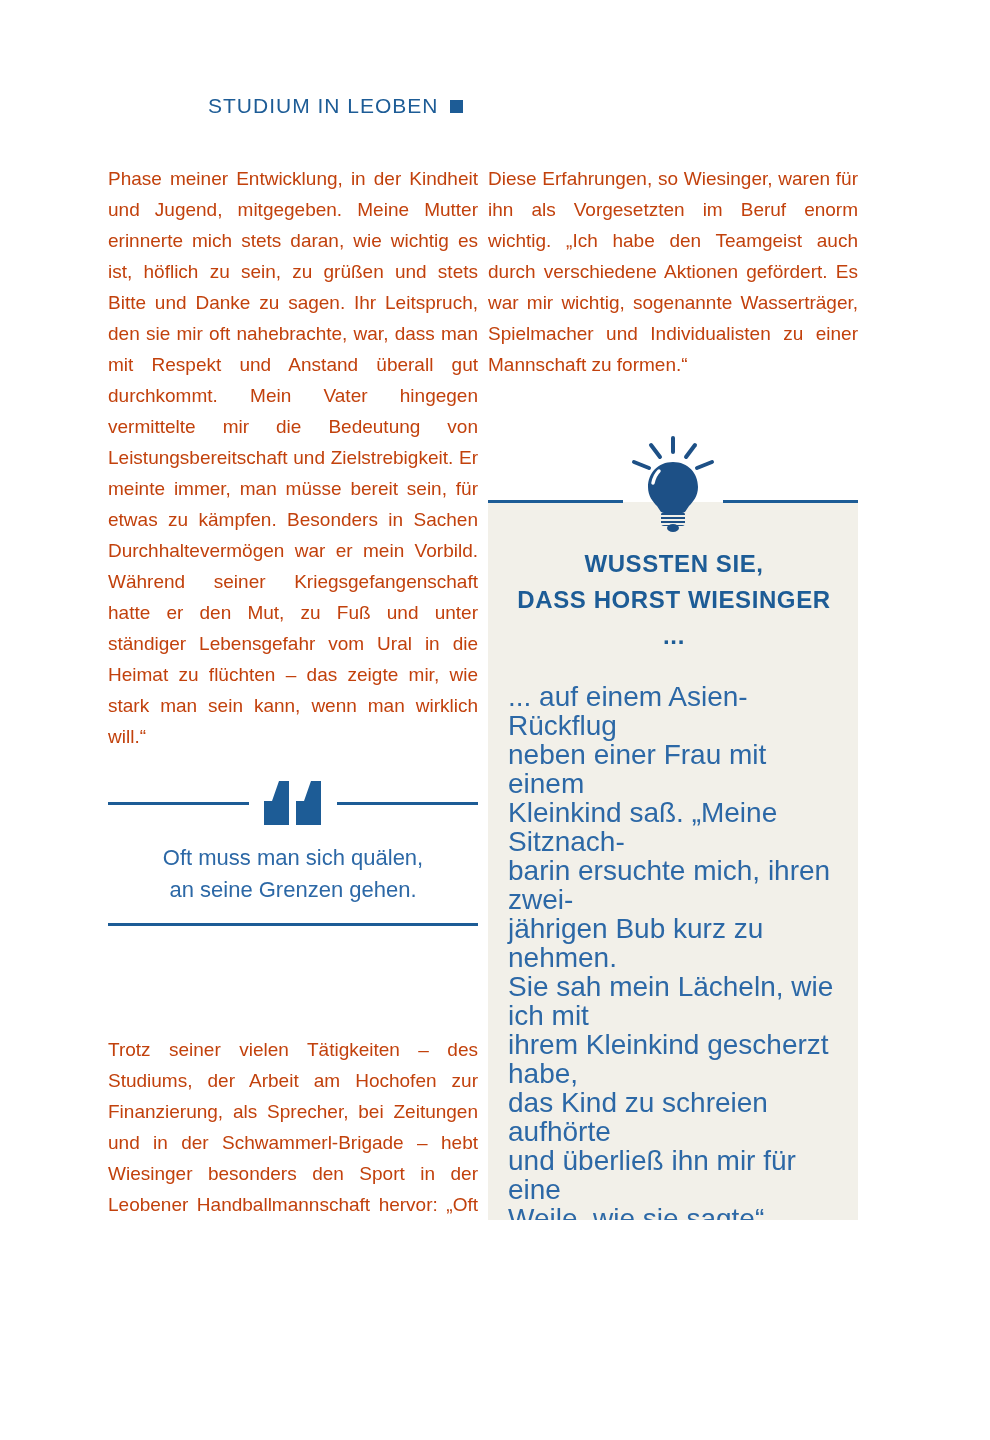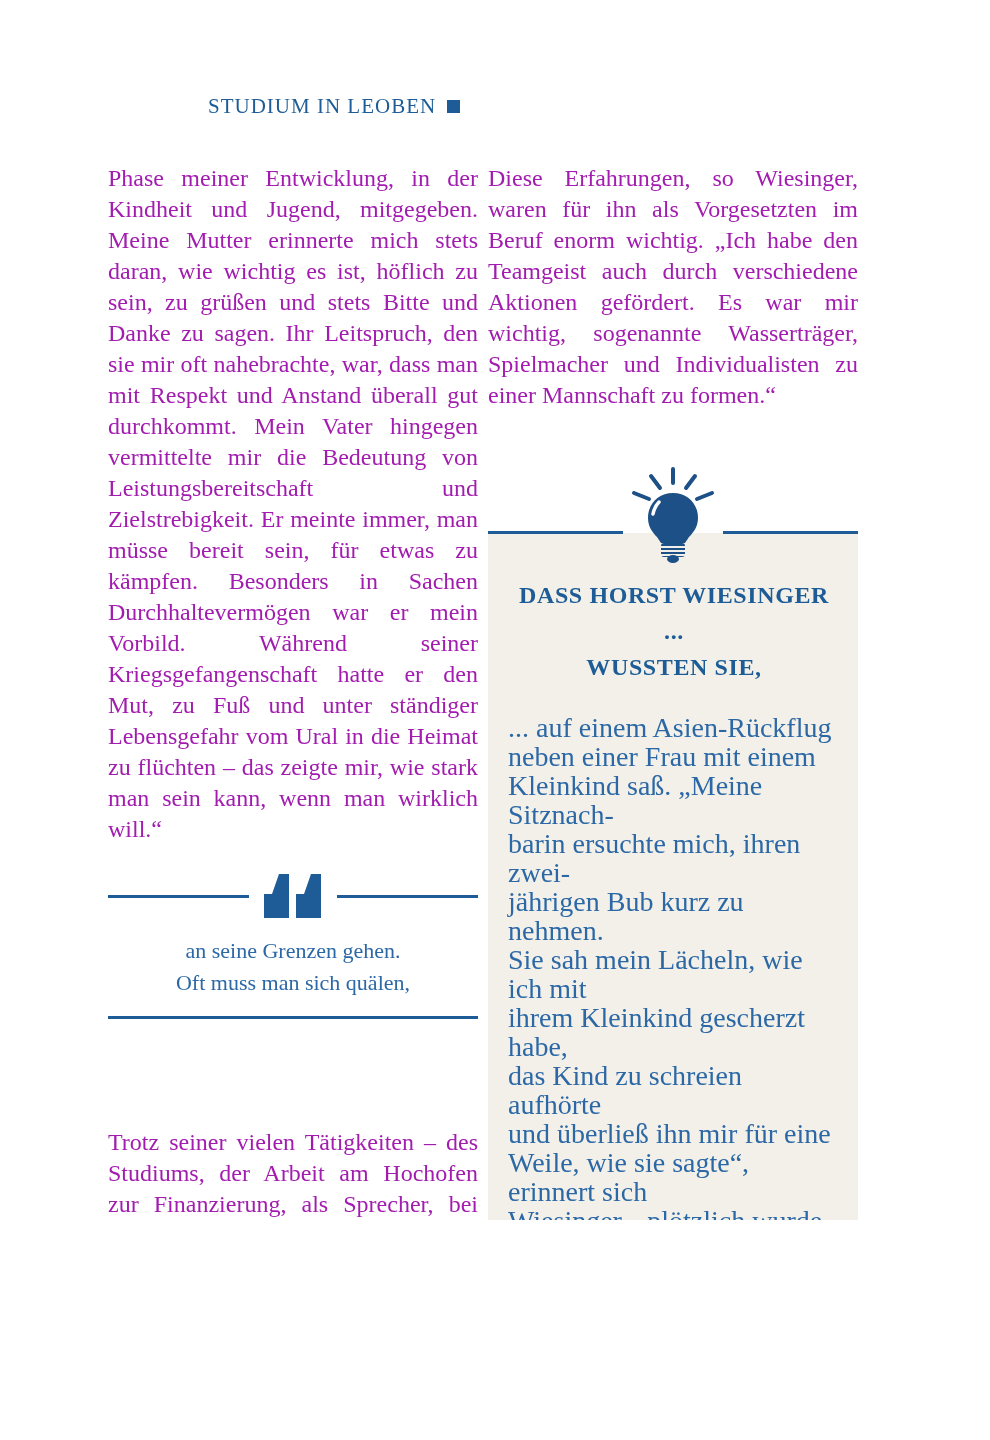--- a/index.html
+++ b/index.html
@@ -1,21 +1,21 @@
 <!DOCTYPE html>
 <html lang="de"><head>
 <meta charset="utf-8">
 <style>
   * { margin:0; padding:0; box-sizing:border-box; }
   html,body { background:#ffffff; }
   .page {
     position:relative;
     width:990px; height:1220px;
     background:#ffffff;
-    font-family:Liberation Serif, serif;
+    font-family:Liberation Sans, sans-serif;
     overflow:hidden;
   }
 
   
   .header {
     position:absolute; left:208px; top:94px;
     display:flex; align-items:center; white-space:nowrap;
   }
   .header .kicker {
     color:#1d5c96; font-size:21px; letter-spacing:1px; font-weight:400;
@@ -26,21 +26,21 @@
   .header .accent-square {
     width:13px; height:13px; background:#1d5c96; margin-left:11px; display:inline-block;
   }
 
   
   .col { position:absolute; top:163px; width:370px; }
   .col-left  { left:108px; }
   .col-right { left:488px; }
 
   .body-text {
-    font-size:24px; line-height:31px; color:#a21caf;
+    font-size:19px; line-height:31px; color:#c2410c;
     text-align:justify; hyphens:auto; -webkit-hyphens:auto;
   }
 
   
   .quote-divider {
     margin-top:28px; display:flex; align-items:center; height:46px;
   }
   .quote-divider .rule-seg { flex:1; height:3px; background:#1d5c96; }
   .quote-glyph { width:58px; height:44px; margin:0 15px; flex:none; }
   .pull-quote {
@@ -98,22 +98,22 @@
     <div class="quote-divider">
       <span class="rule-seg"></span>
       <svg class="quote-glyph" viewBox="0 0 58 44" aria-hidden="true">
         <path d="M15,0 L25,0 L25,44 L0,44 L0,20 L8,20 Z" fill="#1d5c96"></path>
         <path d="M47,0 L57,0 L57,44 L32,44 L32,20 L40,20 Z" fill="#1d5c96"></path>
       </svg>
       <span class="rule-seg"></span>
     </div>
 
     <div class="pull-quote">
+      <div>Oft muss man sich quälen,</div>
       <div>an seine Grenzen gehen.</div>
-      <div>Oft muss man sich quälen,</div>
     </div>
 
     <div class="bottom-rule"></div>
 
     <p class="body-text para-2">Trotz seiner vielen Tätigkeiten – des Studiums, der Arbeit am Hochofen zur Finanzierung, als Sprecher, bei Zeitungen und in der Schwammerl-Brigade – hebt Wiesinger besonders den Sport in der Leobener Handballmannschaft hervor: „Oft muss man sich quälen, an seine Grenzen gehen. Und ganz wichtig: der Teamgeist in der Mannschaft.“</p>
   </div>
 
   <div class="col col-right">
     <p class="body-text">Diese Erfahrungen, so Wiesinger, waren für ihn als Vorgesetzten im Beruf enorm wichtig. „Ich habe den Teamgeist auch durch verschiedene Aktionen gefördert. Es war mir wichtig, sogenannte Wasserträger, Spielmacher und Individualisten zu einer Mannschaft zu formen.“</p>
 
@@ -139,22 +139,22 @@
             <line x1="48" y1="82" x2="72" y2="82"></line>
             <line x1="48" y1="86" x2="72" y2="86"></line>
             <line x1="48" y1="90" x2="72" y2="90"></line>
           </g>
           <ellipse cx="60" cy="94" rx="6" ry="4" fill="#1d5086"></ellipse>
 
           <path d="M46,37 C43,40 41,44 40,49" stroke="#ffffff" stroke-width="3.5" fill="none" stroke-linecap="round"></path>
         </svg>
 
         <div class="infobox-heading">
+          <div>WUSSTEN SIE,</div>
           <div>DASS HORST WIESINGER ...</div>
-          <div>WUSSTEN SIE,</div>
         </div>
 
         <div class="infobox-body">... auf einem Asien-Rückflug
 neben einer Frau mit einem
 Kleinkind saß. „Meine Sitznach-
 barin ersuchte mich, ihren zwei-
 jährigen Bub kurz zu nehmen.
 Sie sah mein Lächeln, wie ich mit
 ihrem Kleinkind gescherzt habe,
 das Kind zu schreien aufhörte

